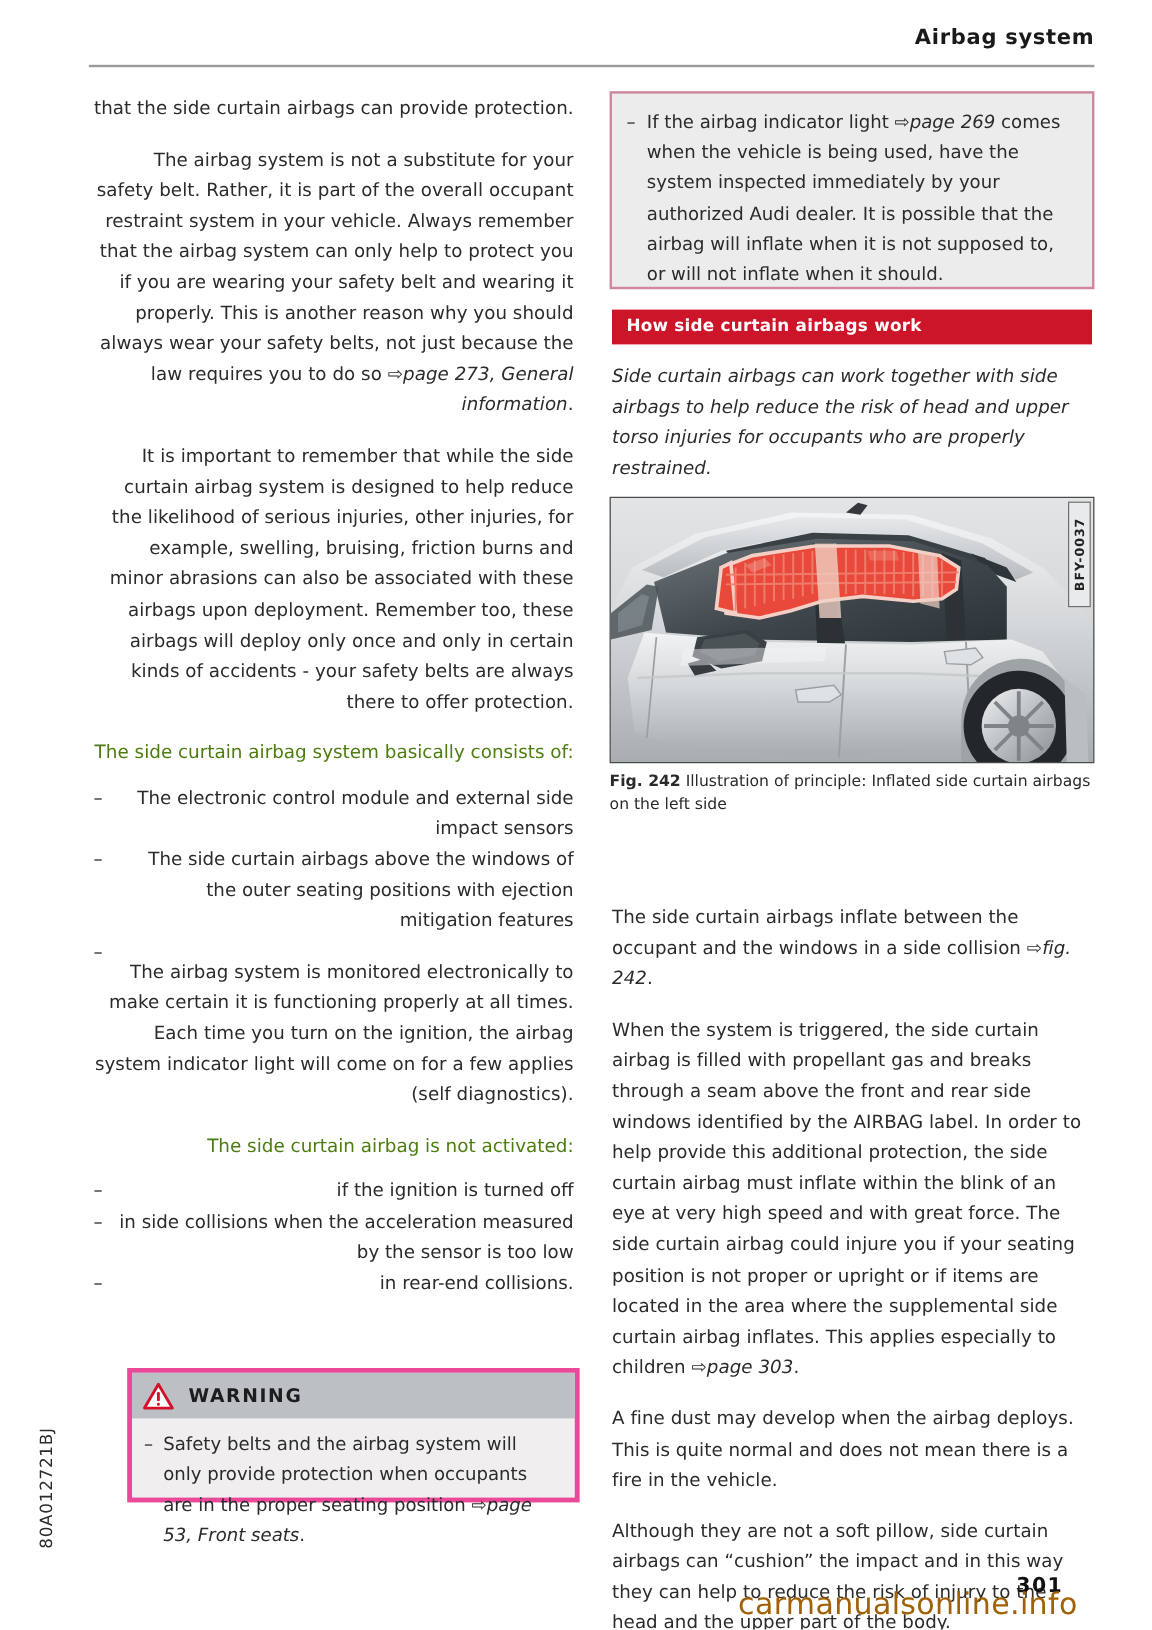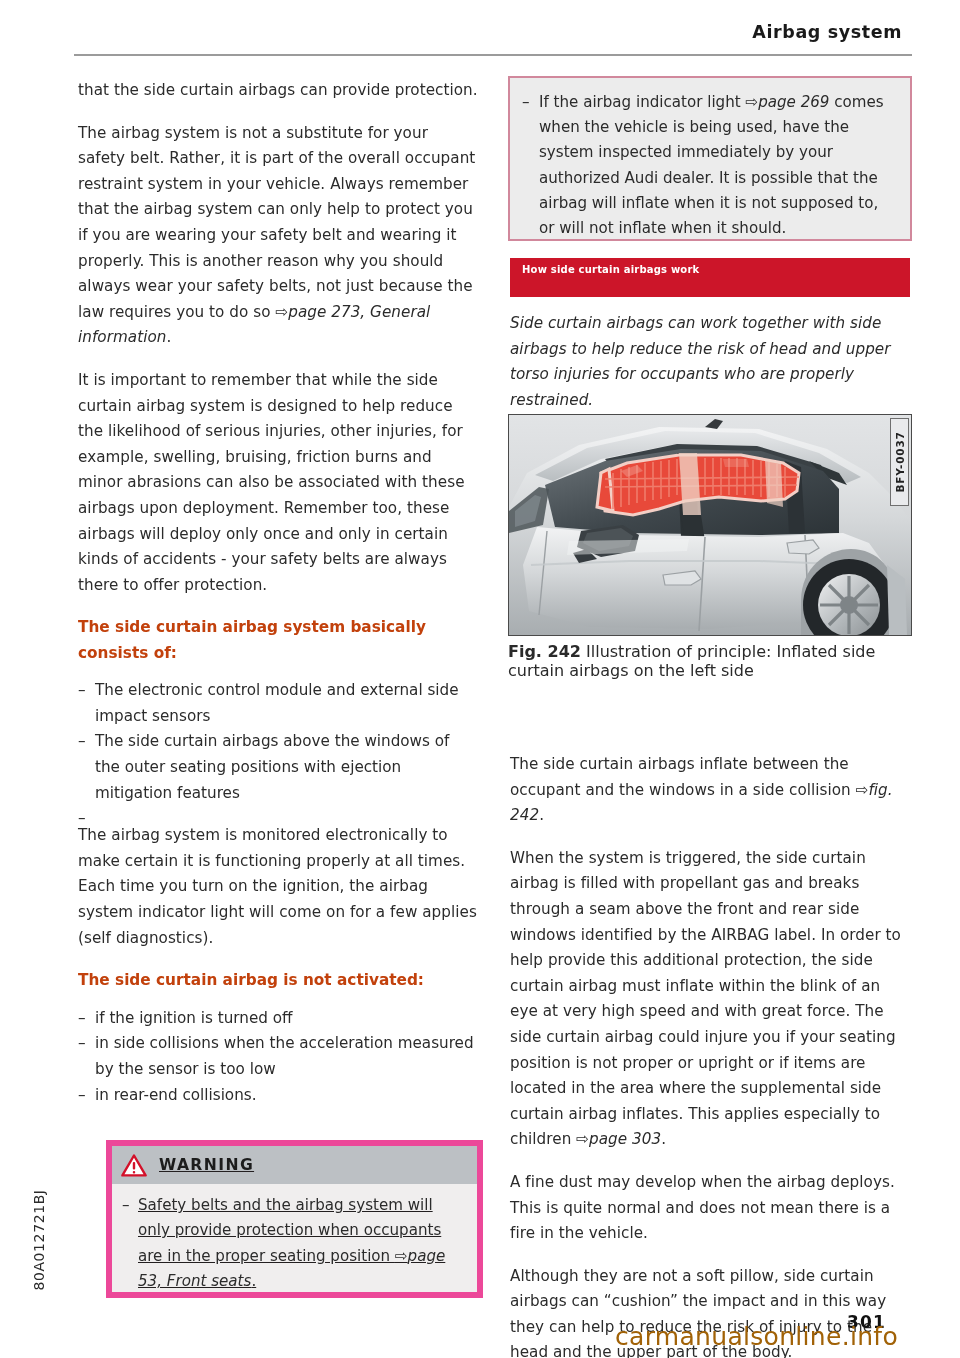--- a/index.html
+++ b/index.html
@@ -12,21 +12,21 @@
     height: 1358px;
     position: relative;
     font-family: "DejaVu Sans", "Liberation Sans", sans-serif;
     color: #231f20;
     overflow: hidden;
   }
 
   
   #page-header {
     position: absolute;
-    left: 64px;
+    left: 74px;
     top: 22px;
     width: 838px;
     height: 34px;
   }
   #page-header .title {
     position: absolute;
     right: 0;
     top: 0;
     font-size: 17.5px;
     font-weight: bold;
@@ -41,36 +41,36 @@
     height: 2px;
     background: #9b9b9b;
   }
 
   
   .column {
     position: absolute;
     top: 78px;
     width: 400px;
   }
-  #left-column  { left: 78px; }
+  #left-column  { left: 78px; text-align: right; }
   #right-column { left: 510px; }
 
   p.body {
     margin: 0 0 17px 0;
     font-size: 15.2px;
     line-height: 25.6px;
     color: #2b2b2b;
     letter-spacing: 0.05px;
   }
   h3.sub {
     margin: 0 0 12px 0;
     font-size: 15.3px;
     line-height: 25.5px;
-    font-weight: bold;
-    color: #c2410c;
+    font-weight: normal;
+    color: #4d7c0f;
   }
   ul.dashlist {
     margin: 0 0 17px 0;
     padding: 0;
     list-style: none;
   }
   ul.dashlist li {
     font-size: 15.2px;
     line-height: 25.6px;
     color: #2b2b2b;
@@ -105,25 +105,24 @@
     font-size: 15.1px;
     line-height: 25.2px;
     padding-left: 17px;
   }
 
   #bottom-warning-box {
     position: absolute;
     left: 106px;
     top: 1140px;
     width: 377px;
-    height: 158px;
-    border: 6px solid #ec4899;
+    height: 112px;
+    border: 4px solid #ec4899;
     background: #f0eeee;
     box-sizing: border-box;
-    text-decoration: underline;
   }
   #bottom-warning-box .wbar {
     height: 38px;
     background: #bcc0c4;
     display: flex;
     align-items: center;
     padding-left: 9px;
     box-sizing: border-box;
   }
   #bottom-warning-box .wbar .wlabel {
@@ -141,23 +140,23 @@
   #bottom-warning-box ul.dashlist li {
     font-size: 15.1px;
     line-height: 25.4px;
     padding-left: 16px;
   }
 
   
   .redbar {
     background: #cc1529;
     color: #ffffff;
-    font-size: 10px;
+    font-size: 14px;
     font-weight: bold;
-    padding: 6px 0 22px 12px;
+    padding: 6px 0 7px 12px;
     margin: 0 0 14px 0;
     letter-spacing: 0.2px;
     width: 400px;
     box-sizing: border-box;
   }
 
   
   #figure-block {
     position: absolute;
     left: 508px;
@@ -190,21 +189,21 @@
     transform: translate(-50%, -50%) rotate(-90deg);
     white-space: nowrap;
     font-size: 10.5px;
     font-weight: bold;
     letter-spacing: 0.8px;
     color: #222;
   }
   #fig-caption {
     margin-top: 7px;
     width: 404px;
-    font-size: 16px;
+    font-size: 13px;
     line-height: 18.5px;
     color: #2a2a2a;
   }
   #fig-caption .fignum { font-weight: bold; }
 
   
   #spine-code {
     position: absolute;
     left: 28px;
     top: 1170px;

